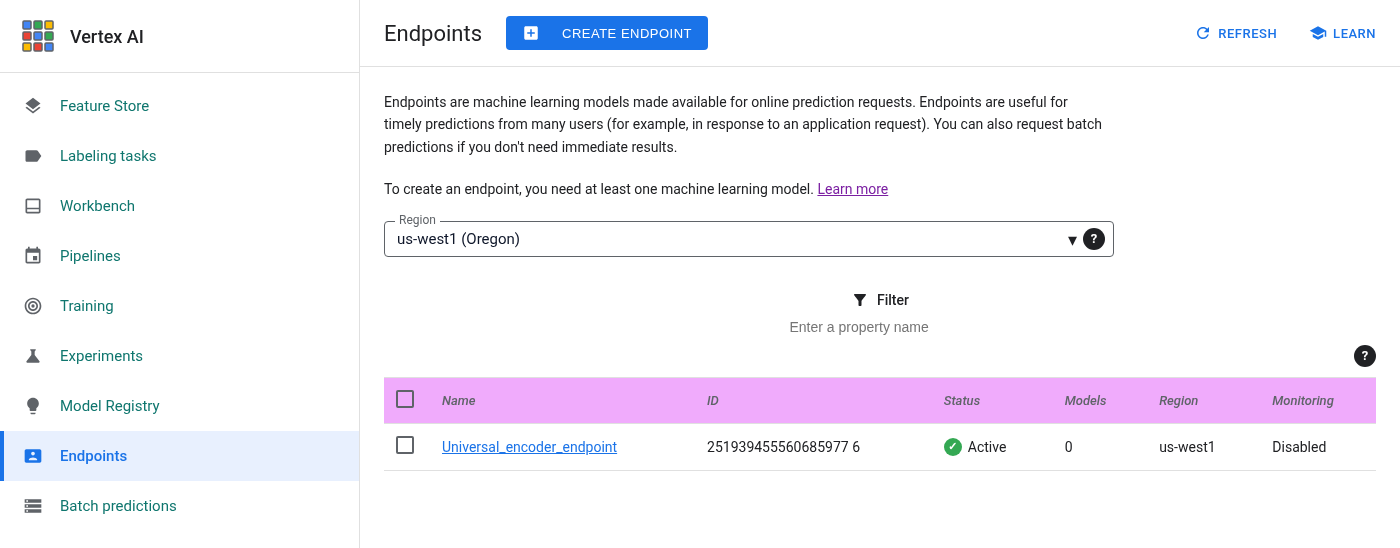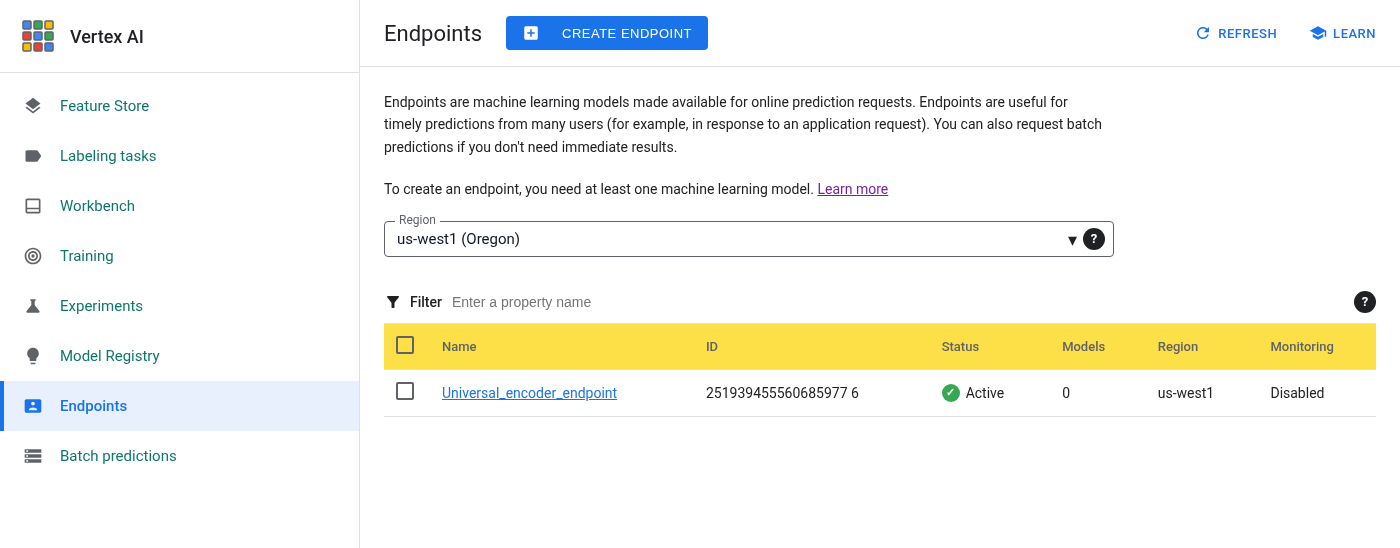--- a/index.html
+++ b/index.html
@@ -210,20 +210,21 @@
     }
 
     
     .filter-bar {
       display: flex;
       align-items: center;
       gap: 10px;
       padding: 10px 0;
       border-bottom: 1px solid #e0e0e0;
       margin-bottom: 0;
+      flex-direction: column;
     }
 
     .filter-icon {
       display: flex;
       align-items: center;
       gap: 4px;
       font-size: 14px;
       font-weight: 500;
       color: #202124;
     }
@@ -256,21 +257,22 @@
     .table-container {
       overflow: auto;
     }
 
     table {
       width: 100%;
       border-collapse: collapse;
     }
 
     thead tr {
-      background: #fde047;
+      background: #f0abfc;
+      font-style: italic;
     }
 
     th {
       padding: 12px 16px;
       text-align: left;
       font-size: 13px;
       font-weight: 500;
       color: #5f6368;
       border-bottom: 1px solid #e0e0e0;
       white-space: nowrap;
@@ -369,20 +371,28 @@
 
     <div class="nav-item">
       <span class="nav-icon">
         <svg width="20" height="20" viewBox="0 0 24 24" fill="currentColor">
             <path d="M19 3H5c-1.1 0-2 .9-2 2v14c0 1.1.9 2 2 2h14c1.1 0 2-.9 2-2V5c0-1.1-.9-2-2-2zm0 16H5v-3h14v3zm0-5H5V5h14v9z"></path>
           </svg>
       </span>
       <span class="nav-label">Workbench</span>
     </div>
 
+    <div class="nav-item">
+      <span class="nav-icon">
+        <svg width="20" height="20" viewBox="0 0 24 24" fill="currentColor">
+            <path d="M17 12h-5v5h5v-5zM16 1v2H8V1H6v2H5c-1.11 0-1.99.9-1.99 2L3 19c0 1.1.89 2 2 2h14c1.1 0 2-.9 2-2V5c0-1.1-.9-2-2-2h-1V1h-2zm3 18H5V8h14v11z"></path>
+          </svg>
+      </span>
+      <span class="nav-label">Pipelines</span>
+    </div>
 
     <div class="nav-item">
       <span class="nav-icon">
         <svg width="20" height="20" viewBox="0 0 24 24" fill="currentColor">
             <circle cx="12" cy="12" r="2"></circle>
             <path d="M12 2C6.48 2 2 6.48 2 12s4.48 10 10 10 10-4.48 10-10S17.52 2 12 2zm0 18c-4.42 0-8-3.58-8-8s3.58-8 8-8 8 3.58 8 8-3.58 8-8 8z"></path>
             <path d="M12 6c-3.31 0-6 2.69-6 6s2.69 6 6 6 6-2.69 6-6-2.69-6-6-6zm0 10c-2.21 0-4-1.79-4-4s1.79-4 4-4 4 1.79 4 4-1.79 4-4 4z"></path>
           </svg>
       </span>
       <span class="nav-label">Training</span>

